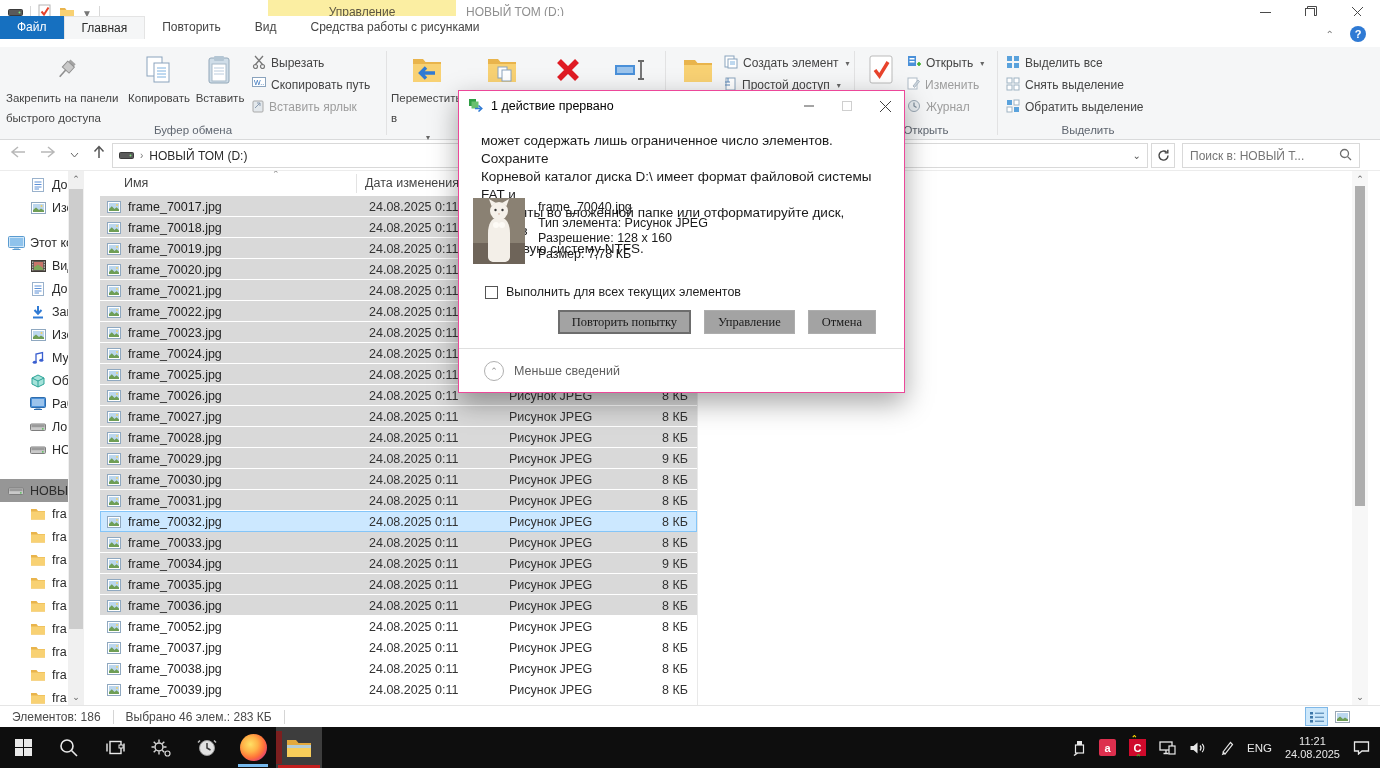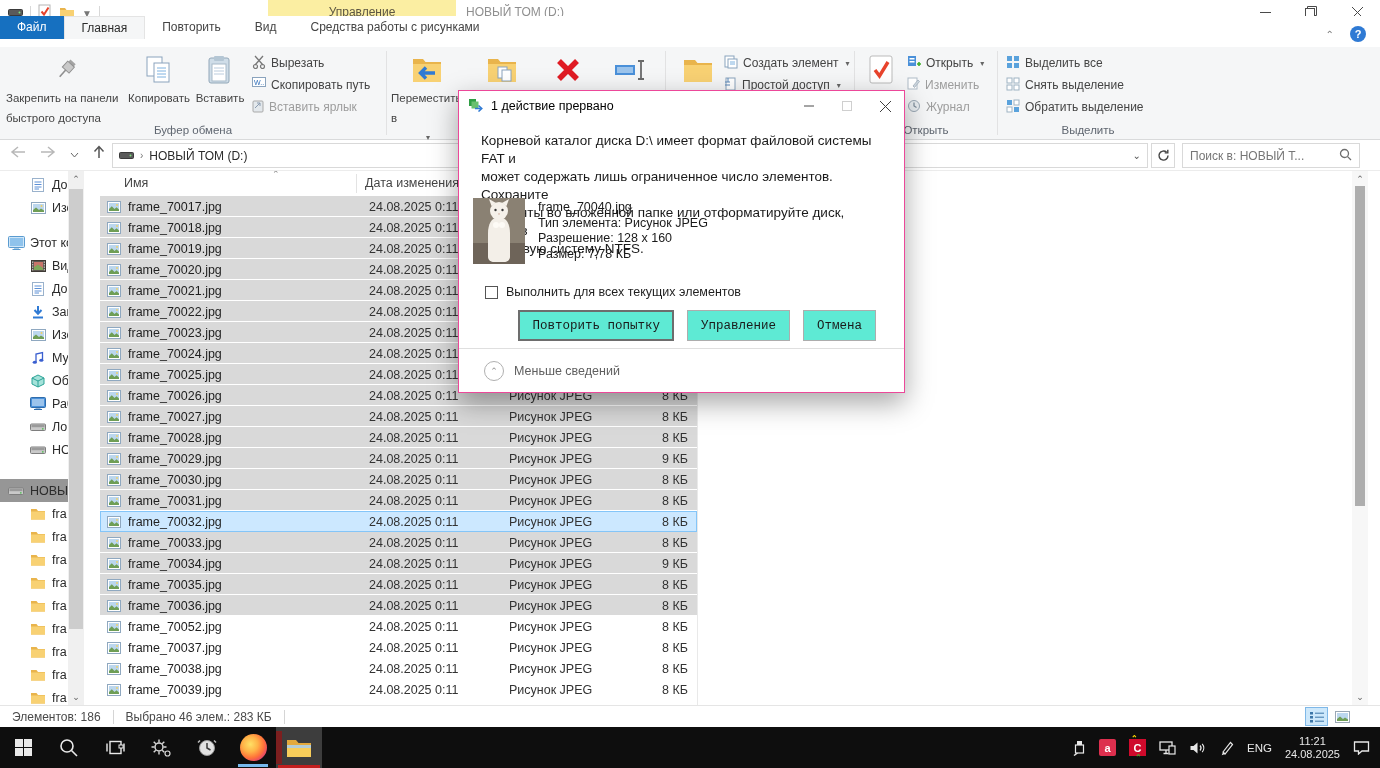--- a/index.html
+++ b/index.html
@@ -101,21 +101,21 @@
 .dialog{position:absolute;left:458px;top:90px;width:447px;height:303px;background:#fff;border:1px solid #ec4899;box-shadow:0 10px 26px rgba(0,0,0,.35);z-index:50}
 .dtitle{position:absolute;left:0;top:0;right:0;height:30px;display:flex;align-items:center;padding-left:9px;gap:7px;font-size:12.5px;color:#000}
 .dctrl{position:absolute;top:0;right:0;display:flex}
 .dbtnc{width:38px;height:30px;display:flex;align-items:center;justify-content:center}
 .dmsg{position:absolute;left:22px;top:41px;width:410px;font-size:13.5px;line-height:18px;color:#1a1a1a}
 .dthumb{position:absolute;left:14px;top:107px;width:52px;height:66px}
 .dinfo{position:absolute;left:79px;top:109px;font-size:12.5px;line-height:15.5px;color:#1a1a1a}
 .dcheck{position:absolute;left:26px;top:194px;display:flex;align-items:center;gap:8px;font-size:12.5px}
 .cbox{width:13px;height:13px;border:1px solid #555;background:#fff}
 .dbtns{position:absolute;right:28px;top:219px;display:flex;gap:13px}
-.dbtn{height:31px;padding:0 13px;background:#5eead4;border:1px solid #adadad;font-size:12.5px;font-family:Liberation Mono, monospace;color:#1a1a1a;display:flex;align-items:center}
+.dbtn{height:24px;padding:0 13px;background:#a3a3a3;border:1px solid #adadad;font-size:12.5px;font-family:Liberation Serif, serif;color:#1a1a1a;display:flex;align-items:center}
 .dbtn.def{border:2px solid #6d6d6d;padding:0 12px}
 .dfoot{position:absolute;left:0;right:0;top:257px;bottom:0;border-top:1px solid #dfdfdf;display:flex;align-items:center;padding-left:25px;gap:10px;color:#5f5f5f;font-size:12.5px}
 .circ{width:20px;height:20px;border-radius:50%;border:1px solid #b0b0b0;color:#909090;font-size:9px;display:flex;align-items:center;justify-content:center}
 </style>
 </head>
 <body>
 
 <div class="titlebar">
   <div class="qat">
     <span><svg width="15" height="10">
@@ -1084,22 +1084,22 @@
           </svg>
         </div>
       <div class="dbtnc">
           <svg width="11" height="11">
             <path d="M0 0 L11 11 M11 0 L0 11" stroke="#3f3f3f"></path>
           </svg>
         </div>
     </div>
   </div>
   <div class="dmsg">
+      <div>может содержать лишь ограниченное число элементов. Сохраните</div>
       <div>Корневой каталог диска D:\ имеет формат файловой системы FAT и</div>
-      <div>может содержать лишь ограниченное число элементов. Сохраните</div>
       <div>элементы во вложенной папке или отформатируйте диск, выбрав</div>
       <div>файловую систему NTFS.</div>
     </div>
   <div class="dthumb">
     <svg width="52" height="66" viewBox="0 0 52 66">
         <rect width="52" height="66" fill="#8a8173"></rect>
         <rect y="45" width="52" height="21" fill="#6e6459"></rect>
         <path d="M26 19 C18 19 15 27 15 35 V59 C15 62 18 64 21 64 H31 C34 64 37 62 37 59 V35 C37 27 34 19 26 19" fill="#f3efe8"></path>
         <circle cx="26" cy="13" r="9" fill="#f5f1ea"></circle>
         <path d="M18.5 8 L16 1 L23 5 Z" fill="#f5f1ea"></path>

